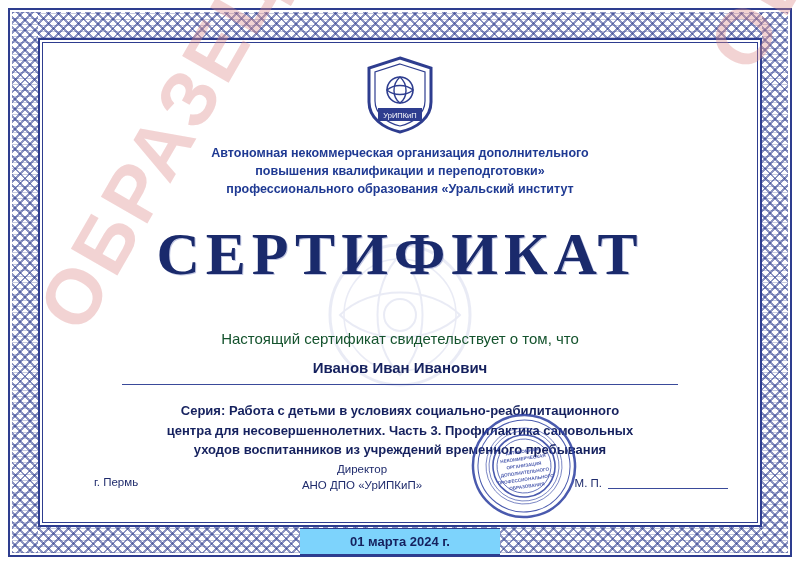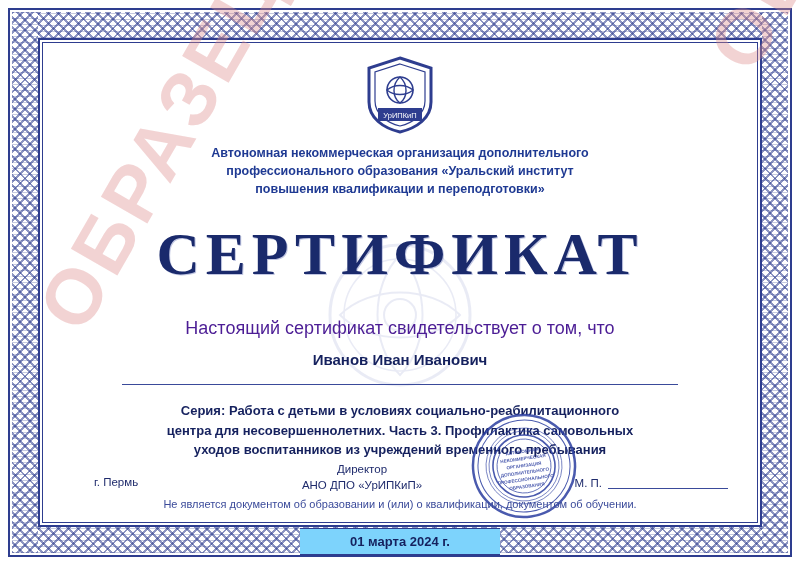--- a/index.html
+++ b/index.html
@@ -105,29 +105,29 @@
     margin-top: 26px;
     font-size: 60px;
     font-weight: bold;
     letter-spacing: 6px;
     color: #1a2a6c;
     font-family: "Liberation Serif", serif;
     line-height: 1;
     text-shadow: 1px 1px 0 rgba(120,130,190,0.45);
   }
   .subline {
-    margin-top: 34px;
-    font-size: 18px;
-    color: #4c1d95;
+    margin-top: 46px;
+    font-size: 15px;
+    color: #14532d;
   }
   .name-wrap {
     margin: 12px auto 0 auto;
     width: 556px;
     border-bottom: 1px solid #3a4a9a;
-    padding-bottom: 16px;
+    padding-bottom: 8px;
   }
   .name {
     font-size: 15px;
     font-weight: bold;
     color: #15215e;
   }
   .heard {
     margin-top: 14px;
     font-size: 13px;
     color: #1f2b6c;
@@ -245,22 +245,22 @@
         <circle cx="35" cy="34" r="13" fill="none" stroke="#2e3d8f" stroke-width="1.6"></circle>
         <path d="M35 21 C27 28, 27 41, 35 47 C43 41, 43 28, 35 21 Z" fill="none" stroke="#2e3d8f" stroke-width="1.4"></path>
         <path d="M22 34 C29 28, 41 28, 48 34 C41 40, 29 40, 22 34 Z" fill="none" stroke="#2e3d8f" stroke-width="1.4"></path>
         <rect x="13" y="52" width="44" height="13" fill="#2e3d8f"></rect>
         <text x="35" y="61.5" text-anchor="middle" fill="#ffffff" font-size="7.5" font-family="Liberation Sans, sans-serif">УрИПКиП</text>
       </svg>
     </div>
 
     <div class="org">
       <div>Автономная некоммерческая организация дополнительного</div>
+      <div>повышения квалификации и переподготовки»</div>
       <div>профессионального образования «Уральский институт</div>
-      <div>повышения квалификации и переподготовки»</div>
     </div>
 
     <div class="title">СЕРТИФИКАТ</div>
 
     <div class="subline">Настоящий сертификат свидетельствует о том, что</div>
 
     <div class="name-wrap">
       <div class="name">Иванов Иван Иванович</div>
     </div>
 
@@ -300,17 +300,16 @@
     <div class="city">г. Пермь</div>
     <div class="director">
       <div>Директор</div>
       <div>АНО ДПО «УрИПКиП»</div>
     </div>
     <div class="mp">
       <span>М. П.</span><span class="line"></span>
     </div>
   </div>
 
-  <div class="disclaimer">Не является документом об образовании и (или) о квалификации, документом об обучении.</div>
 
   <div class="date-box">01 марта 2024 г.</div>
 
 </div>
 
 </body></html>

